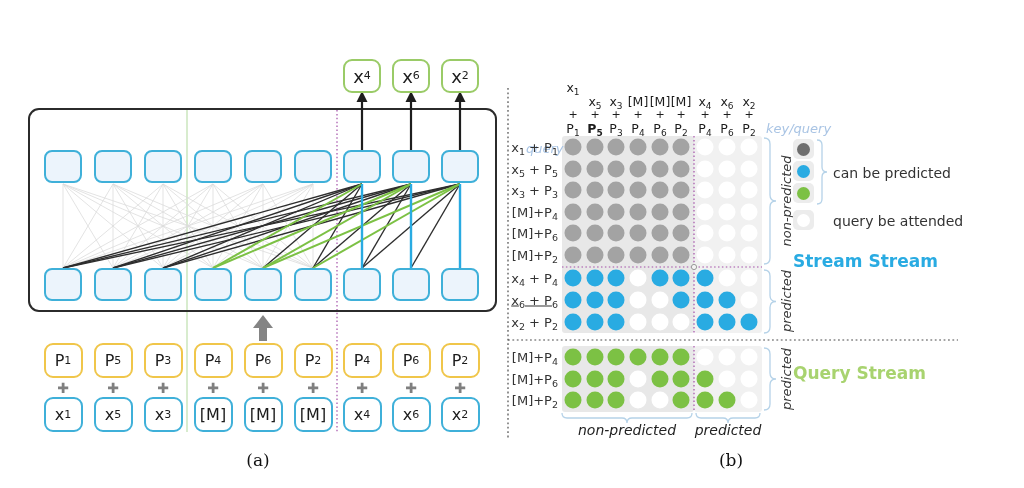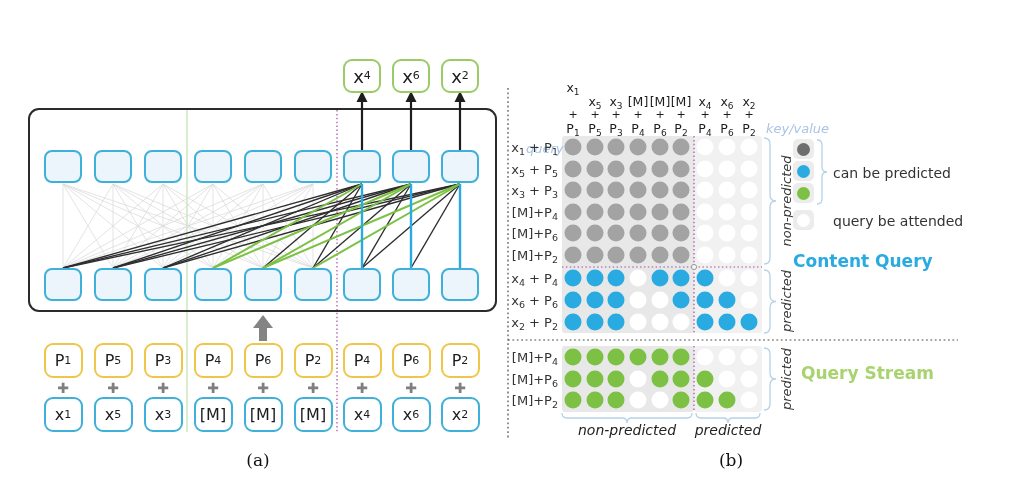--- a/index.html
+++ b/index.html
@@ -129,21 +129,21 @@
       <polygon points="454.5,102 465.5,102 460,91" fill="#1d1d1d"></polygon>
     </svg>
 
   <div class="uparrow-head" style="left:253px;top:315px;"></div>
   <div class="uparrow-stem" style="left:259px;top:327px;width:8px;height:14px;"></div>
 
   <div class="caption" style="left:258px;top:450px;">(a)</div>
   <div class="caption" style="left:731px;top:450px;">(b)</div>
 
   <div class="qkv" style="left:526px;top:128px;margin-top:20px;">query</div>
-  <div class="qkv" style="left:766px;top:128px;">key/value</div>
+  <div class="qkv" style="left:766px;top:128px;">key/query</div>
 
   <div class="sidelab" style="left:786px;top:201px;">non-predicted</div>
   <div class="sidelab" style="left:786px;top:301px;">predicted</div>
   <div class="sidelab" style="left:786px;top:379px;">predicted</div>
 
   <div class="botlab" style="left:627px;top:422px;">non-predicted</div>
   <div class="botlab" style="left:728px;top:422px;">predicted</div>
 
   <div class="legend-sq" style="left:793px;top:139px;">
       <div class="legend-dot" id="lg-dot-gray" style="background: rgb(110, 110, 110);"></div>
@@ -153,22 +153,22 @@
     </div>
   <div class="legend-sq" style="left:793px;top:183px;">
       <div class="legend-dot" id="lg-dot-green" style="background: rgb(124, 193, 68);"></div>
     </div>
   <div class="legend-sq" style="left:793px;top:210px;">
       <div class="legend-dot" style="background:#fff;"></div>
     </div>
   <div class="legend-txt" style="left:833px;top:173px;">can be predicted</div>
   <div class="legend-txt" style="left:833px;top:221px;">query be attended</div>
 
-  <div class="stream-title" id="content-title" style="left: 793px; top: 251px; color: rgb(41, 171, 226);">Content Query</div>
-  <div class="stream-title" id="query-title" style="left: 793px; top: 363px; color: rgb(168, 211, 111); margin-left: 8px;">Query Stream</div>
+  <div class="stream-title" id="content-title" style="left: 793px; top: 251px; color: rgb(41, 171, 226);">Stream Stream</div>
+  <div class="stream-title" id="query-title" style="left: 793px; top: 363px; color: rgb(168, 211, 111);">Query Stream</div>
 
 <div class="cell" style="left:44px;top:150px;"></div>
     <div class="cell" style="left:44px;top:268px;"></div>
     <div class="cell" style="left:94px;top:150px;"></div>
     <div class="cell" style="left:94px;top:268px;"></div>
     <div class="cell" style="left:144px;top:150px;"></div>
     <div class="cell" style="left:144px;top:268px;"></div>
     <div class="cell" style="left:194px;top:150px;"></div>
     <div class="cell" style="left:194px;top:268px;"></div>
     <div class="cell" style="left:244px;top:150px;"></div>
@@ -209,21 +209,21 @@
     <div class="plus" style="left:411px;top:388px;">✚</div>
     <div class="tokbox xbox" style="left:391.5px;top:397px;width:39px;height:35px;">x<sub>6</sub></div>
     <div class="tokbox pbox" style="left:440.5px;top:343px;width:39px;height:35px;">P<sub>2</sub></div>
     <div class="plus" style="left:460px;top:388px;">✚</div>
     <div class="tokbox xbox" style="left:440.5px;top:397px;width:39px;height:35px;">x<sub>2</sub></div>
     <div class="hdr" style="left:573px;top:87px;">x<sub>1</sub></div>
     <div class="hdr" style="left:573px;top:114px;font-size:11px;">+</div>
     <div class="hdr" style="left:573px;top:128px;">P<sub>1</sub></div>
     <div class="hdr" style="left:595px;top:101px;">x<sub>5</sub></div>
     <div class="hdr" style="left:595px;top:114px;font-size:11px;">+</div>
-    <div class="hdr" style="left:595px;top:128px;">P<sub>5</sub></div>
+    <div class="hdr" style="left:595px;top:128px;font-weight:bold;">P<sub>5</sub></div>
     <div class="hdr" style="left:616px;top:101px;">x<sub>3</sub></div>
     <div class="hdr" style="left:616px;top:114px;font-size:11px;">+</div>
     <div class="hdr" style="left:616px;top:128px;">P<sub>3</sub></div>
     <div class="hdr" style="left:638px;top:101px;">[M]</div>
     <div class="hdr" style="left:638px;top:114px;font-size:11px;">+</div>
     <div class="hdr" style="left:638px;top:128px;">P<sub>4</sub></div>
     <div class="hdr" style="left:660px;top:101px;">[M]</div>
     <div class="hdr" style="left:660px;top:114px;font-size:11px;">+</div>
     <div class="hdr" style="left:660px;top:128px;">P<sub>6</sub></div>
     <div class="hdr" style="left:681px;top:101px;">[M]</div>
@@ -301,21 +301,21 @@
     <div class="rowlab" style="left:558px;top:278px;">x<sub>4</sub> + P<sub>4</sub></div>
     <div class="dot" style="left:573px;top:278px;background:#29abe2;"></div>
     <div class="dot" style="left:595px;top:278px;background:#29abe2;"></div>
     <div class="dot" style="left:616px;top:278px;background:#29abe2;"></div>
     <div class="dot" style="left:638px;top:278px;background:#ffffff;"></div>
     <div class="dot" style="left:660px;top:278px;background:#29abe2;"></div>
     <div class="dot" style="left:681px;top:278px;background:#29abe2;"></div>
     <div class="dot" style="left:705px;top:278px;background:#29abe2;"></div>
     <div class="dot" style="left:727px;top:278px;background:#ffffff;"></div>
     <div class="dot" style="left:749px;top:278px;background:#ffffff;"></div>
-    <div class="rowlab" style="left:558px;top:300px;">x<sub>6</sub> + P<sub>6</sub></div>
+    <div class="rowlab" style="left:558px;top:300px;text-decoration:underline;">x<sub>6</sub> + P<sub>6</sub></div>
     <div class="dot" style="left:573px;top:300px;background:#29abe2;"></div>
     <div class="dot" style="left:595px;top:300px;background:#29abe2;"></div>
     <div class="dot" style="left:616px;top:300px;background:#29abe2;"></div>
     <div class="dot" style="left:638px;top:300px;background:#ffffff;"></div>
     <div class="dot" style="left:660px;top:300px;background:#ffffff;"></div>
     <div class="dot" style="left:681px;top:300px;background:#29abe2;"></div>
     <div class="dot" style="left:705px;top:300px;background:#29abe2;"></div>
     <div class="dot" style="left:727px;top:300px;background:#29abe2;"></div>
     <div class="dot" style="left:749px;top:300px;background:#ffffff;"></div>
     <div class="rowlab" style="left:558px;top:322px;">x<sub>2</sub> + P<sub>2</sub></div>

